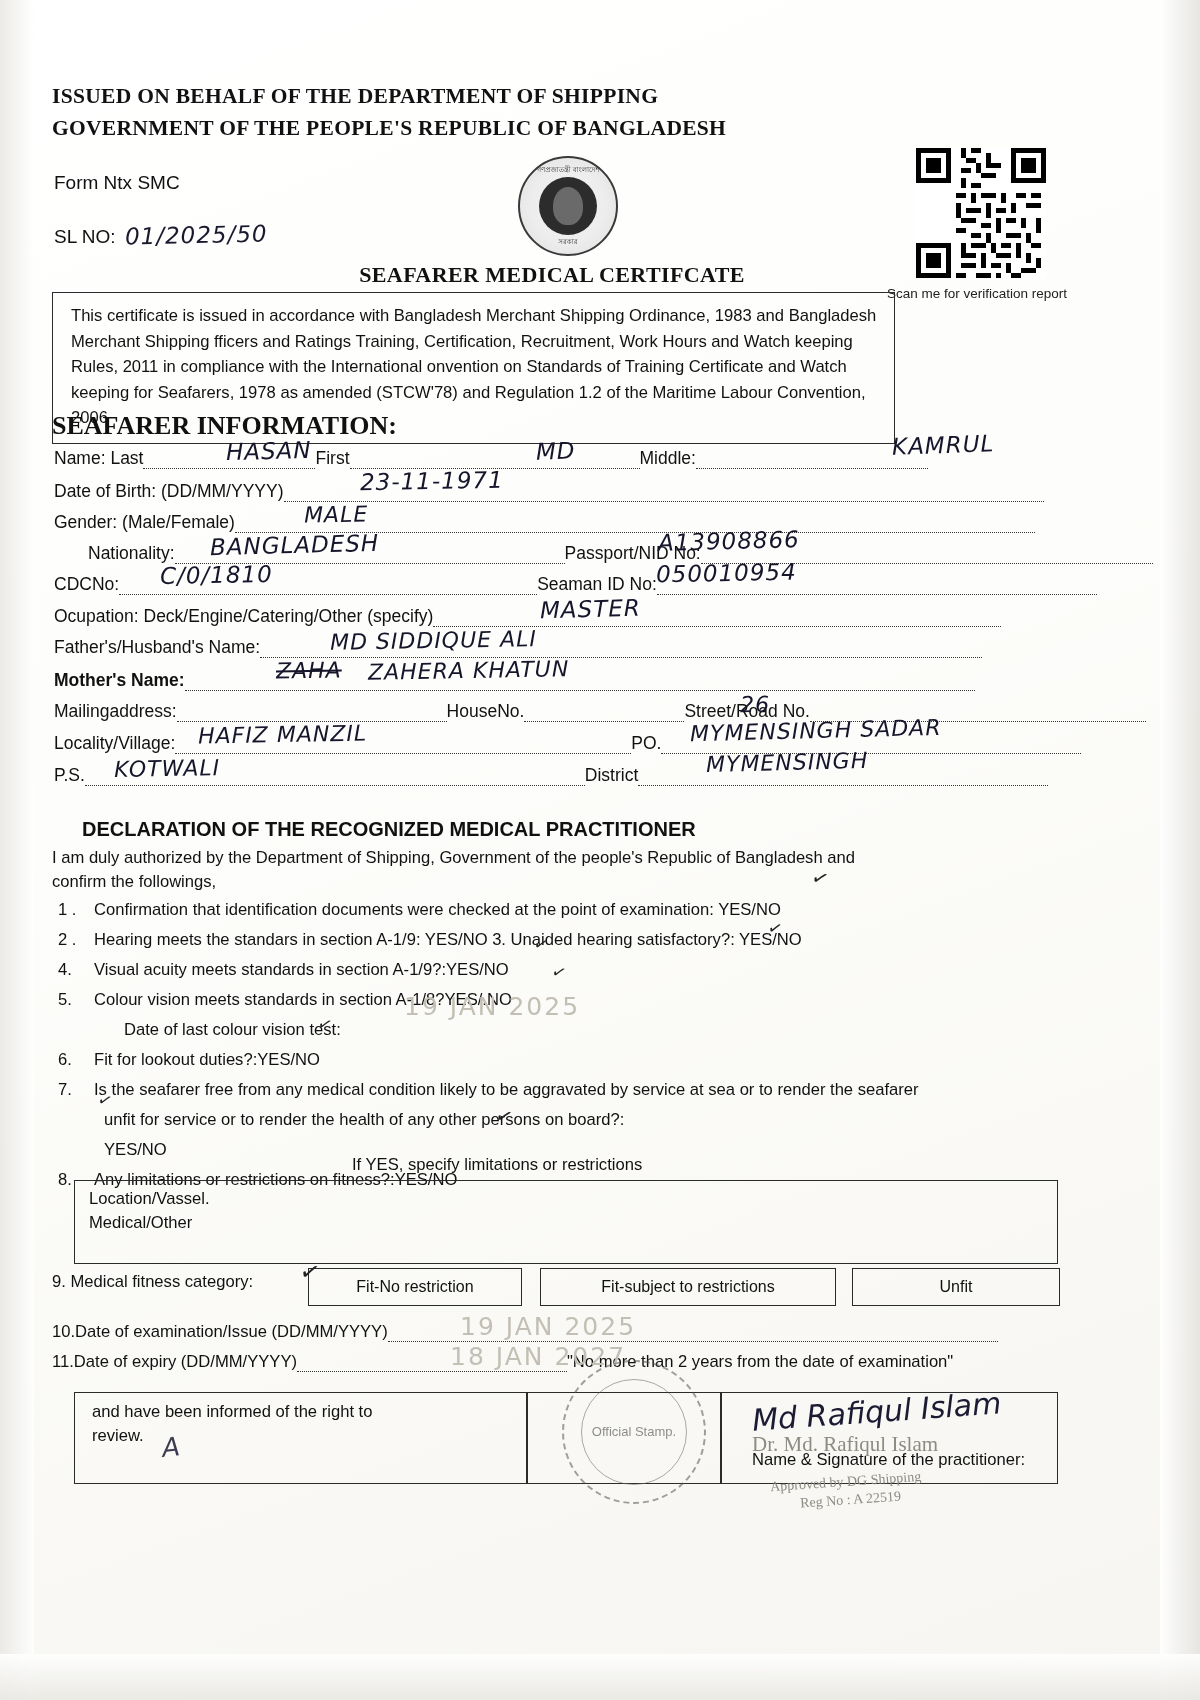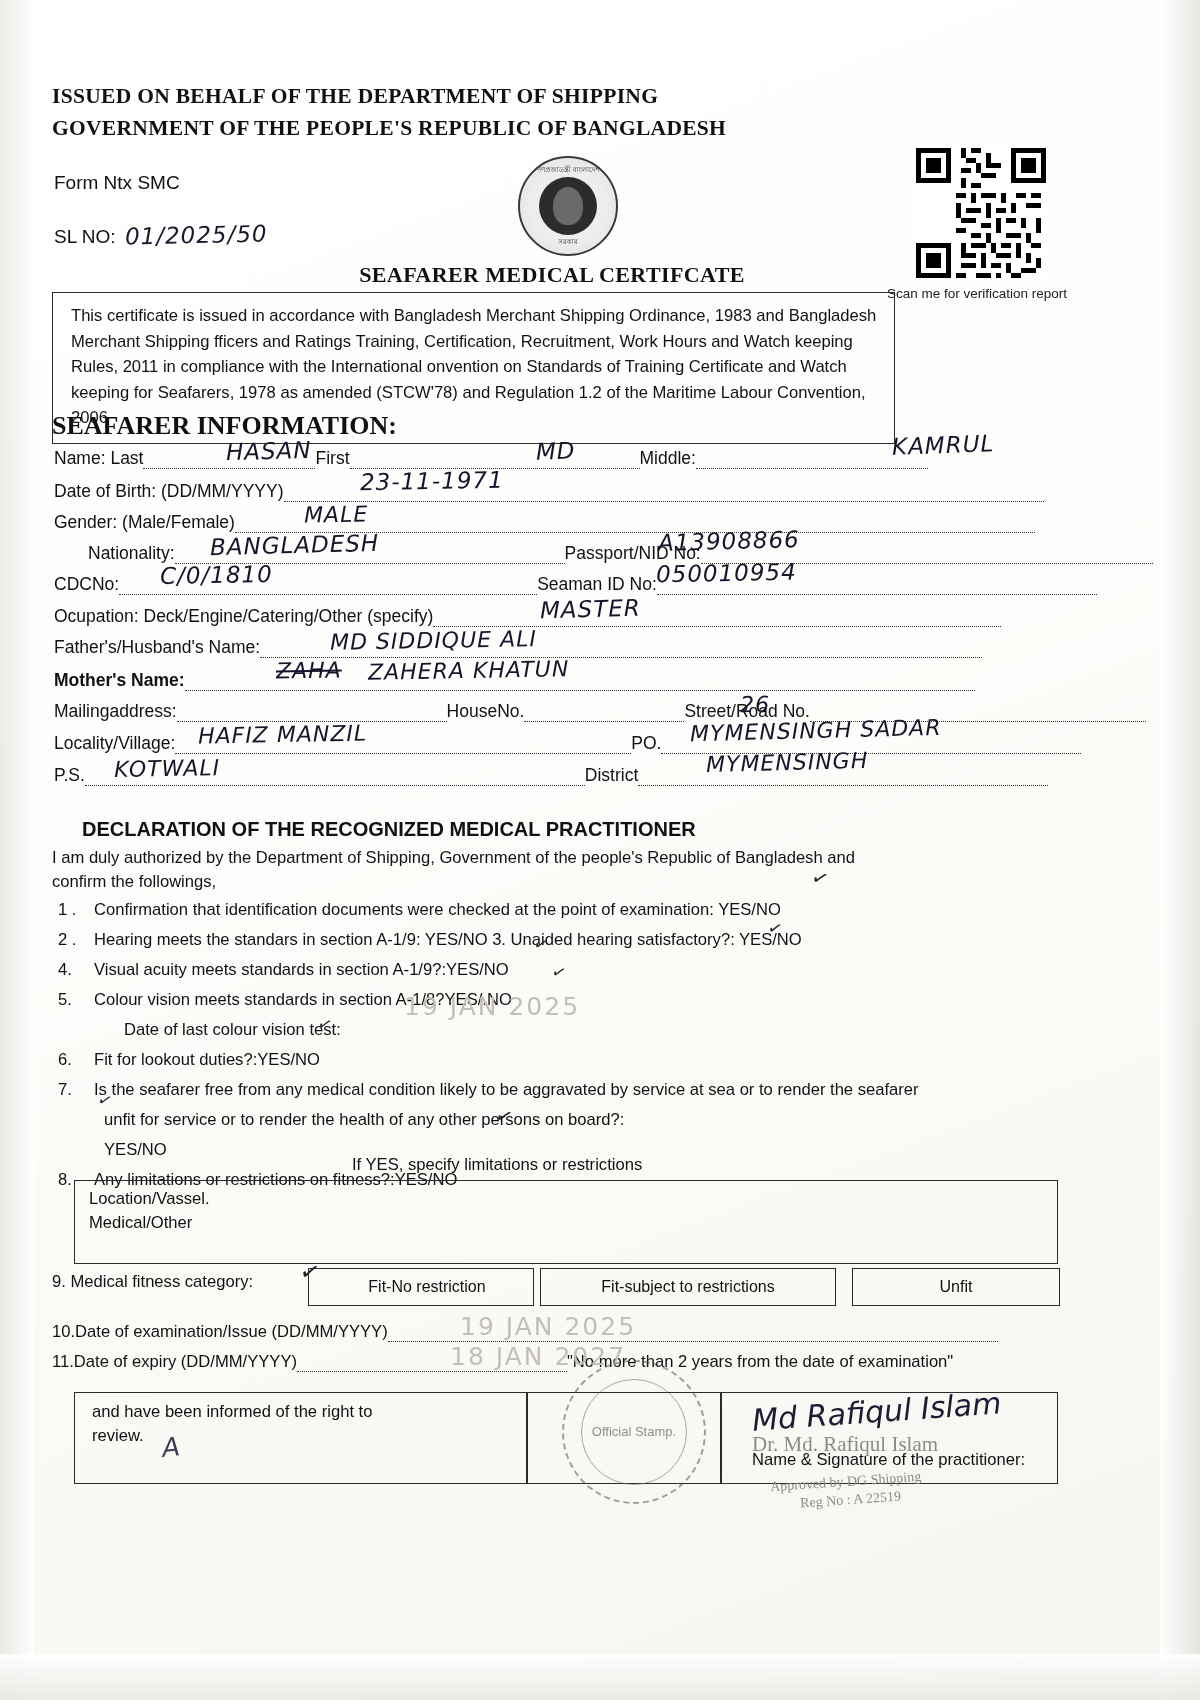--- a/index.html
+++ b/index.html
@@ -302,21 +302,21 @@
     <div class="tick" style="left:444px;top:1104px;transform:rotate(20deg);">✓</div>
 
     <div class="ifyes">If YES, specify limitations or restrictions</div>
 
     <div class="box-limits">
       <div>Location/Vassel.</div>
       <div>Medical/Other</div>
     </div>
 
     <div class="row9">9.  Medical fitness category:</div>
-    <div class="cat-box" style="left:256px;top:1268px;width:212px;padding-left:12px;">
+    <div class="cat-box" style="left:256px;top:1268px;width:212px;">
         <span>Fit-No restriction</span>
       </div>
     <div class="cat-box" style="left:488px;top:1268px;width:294px;">
         <span>Fit-subject to restrictions</span>
       </div>
     <div class="cat-box" style="left:800px;top:1268px;width:206px;">
         <span>Unfit</span>
       </div>
     <div class="tick" style="left:248px;top:1258px;transform:rotate(12deg);font-size:24px;">✓</div>
 

